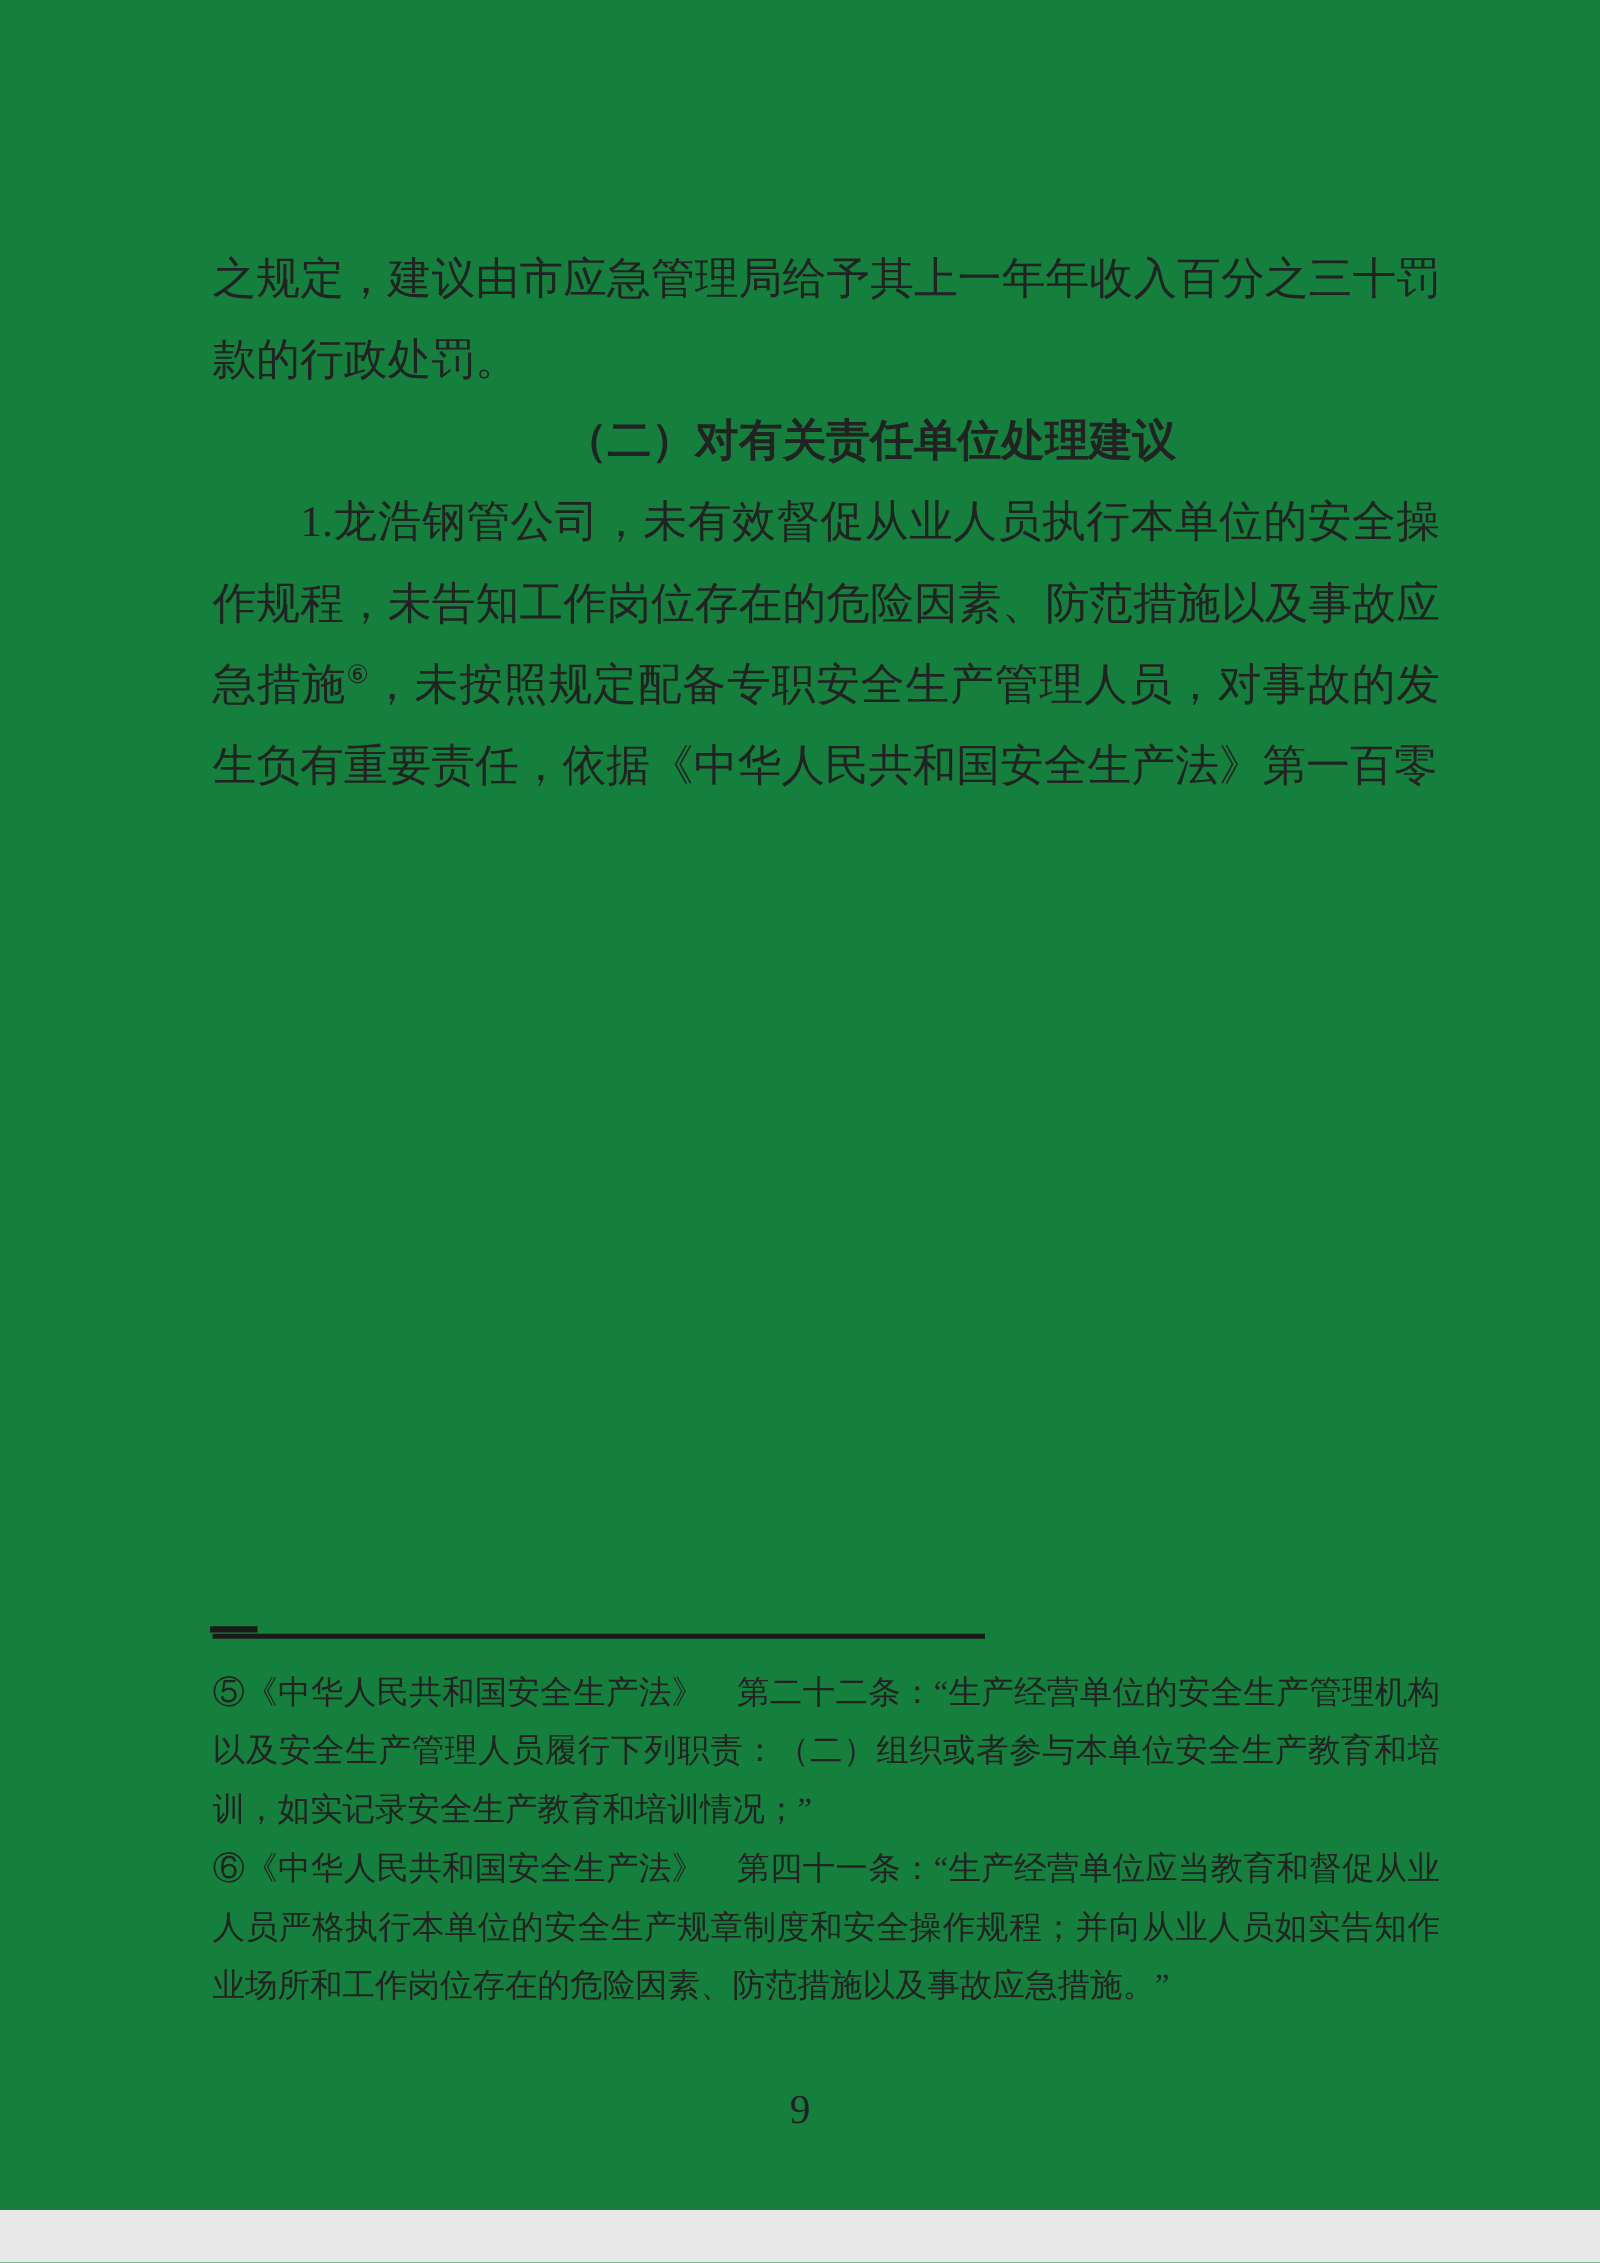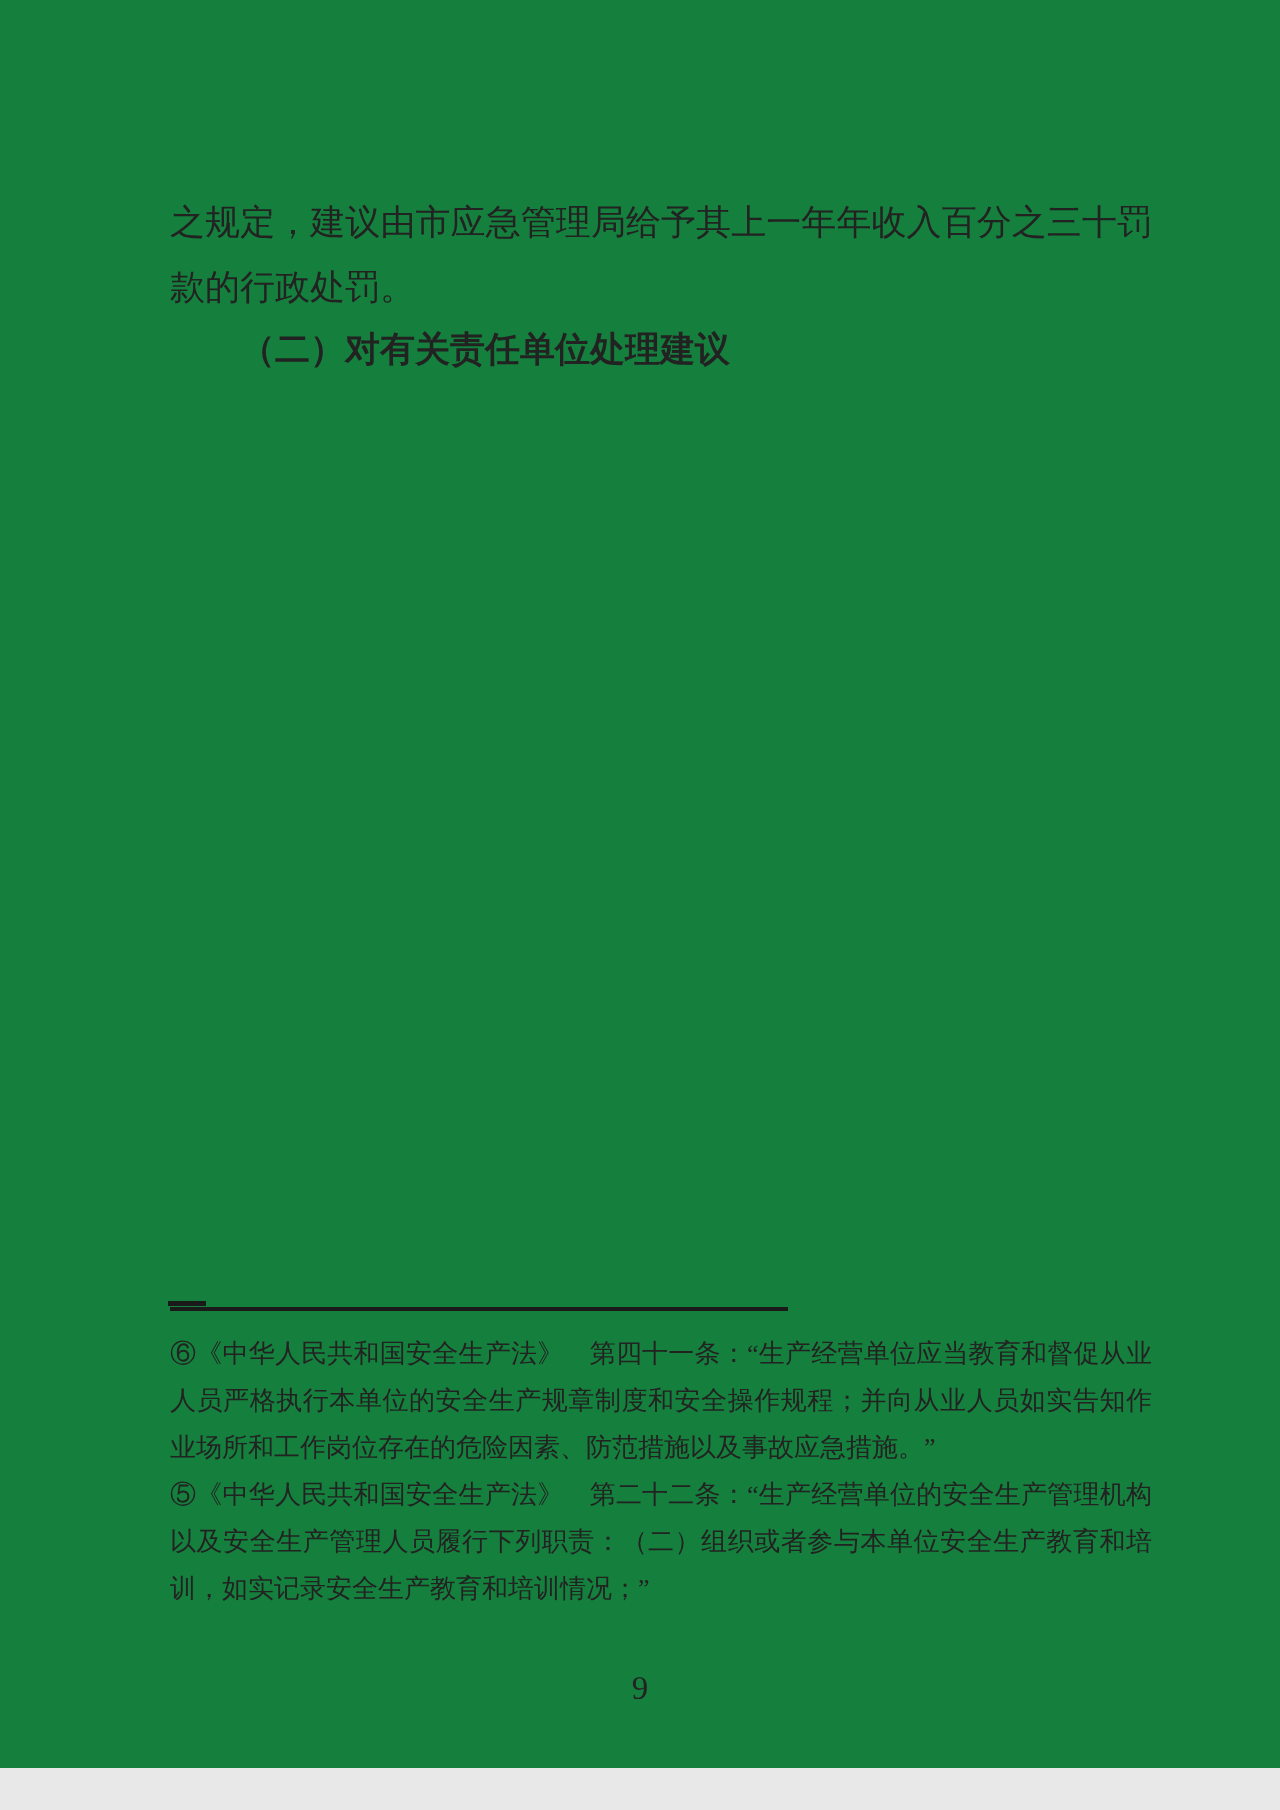--- a/index.html
+++ b/index.html
@@ -30,22 +30,22 @@
     text-align: justify;
     text-justify: inter-ideograph;
     letter-spacing: 0;
     word-break: break-all;
   }
   .para.indent {
     text-indent: 70px;
   }
   .para.heading {
     font-weight: bold;
-    font-family: Liberation Mono, monospace;
-    text-align: left;
+    font-family: Liberation Sans, sans-serif;
+    text-align: center;
   }
   .para sup, .footnote sup {
     font-size: 0.58em;
     line-height: 0;
     vertical-align: super;
   }
   .sep-dash {
     position: absolute;
     left: 168px;
     top: 1301px;
@@ -85,21 +85,22 @@
     line-height: 40px;
   }
 </style>
 </head>
 <body>
 
 <div class="page">
   <main class="content">
       <p class="para">之规定，建议由市应急管理局给予其上一年年收入百分之三十罚款的行政处罚。</p>
       <p class="para indent heading">（二）对有关责任单位处理建议</p>
+      <p class="para indent">1.龙浩钢管公司，未有效督促从业人员执行本单位的安全操作规程，未告知工作岗位存在的危险因素、防范措施以及事故应急措施<sup>⑥</sup>，未按照规定配备专职安全生产管理人员，对事故的发生负有重要责任，依据《中华人民共和国安全生产法》第一百零</p>
     </main>
   <div class="sep-dash"></div>
   <div class="sep-line"></div>
   <section class="footnotes">
+      <p class="footnote">⑤《中华人民共和国安全生产法》　第二十二条：“生产经营单位的安全生产管理机构以及安全生产管理人员履行下列职责：（二）组织或者参与本单位安全生产教育和培训，如实记录安全生产教育和培训情况；”</p>
       <p class="footnote">⑥《中华人民共和国安全生产法》　第四十一条：“生产经营单位应当教育和督促从业人员严格执行本单位的安全生产规章制度和安全操作规程；并向从业人员如实告知作业场所和工作岗位存在的危险因素、防范措施以及事故应急措施。”</p>
-      <p class="footnote">⑤《中华人民共和国安全生产法》　第二十二条：“生产经营单位的安全生产管理机构以及安全生产管理人员履行下列职责：（二）组织或者参与本单位安全生产教育和培训，如实记录安全生产教育和培训情况；”</p>
     </section>
   <footer class="page-number">9</footer>
 </div>
 
 </body></html>

